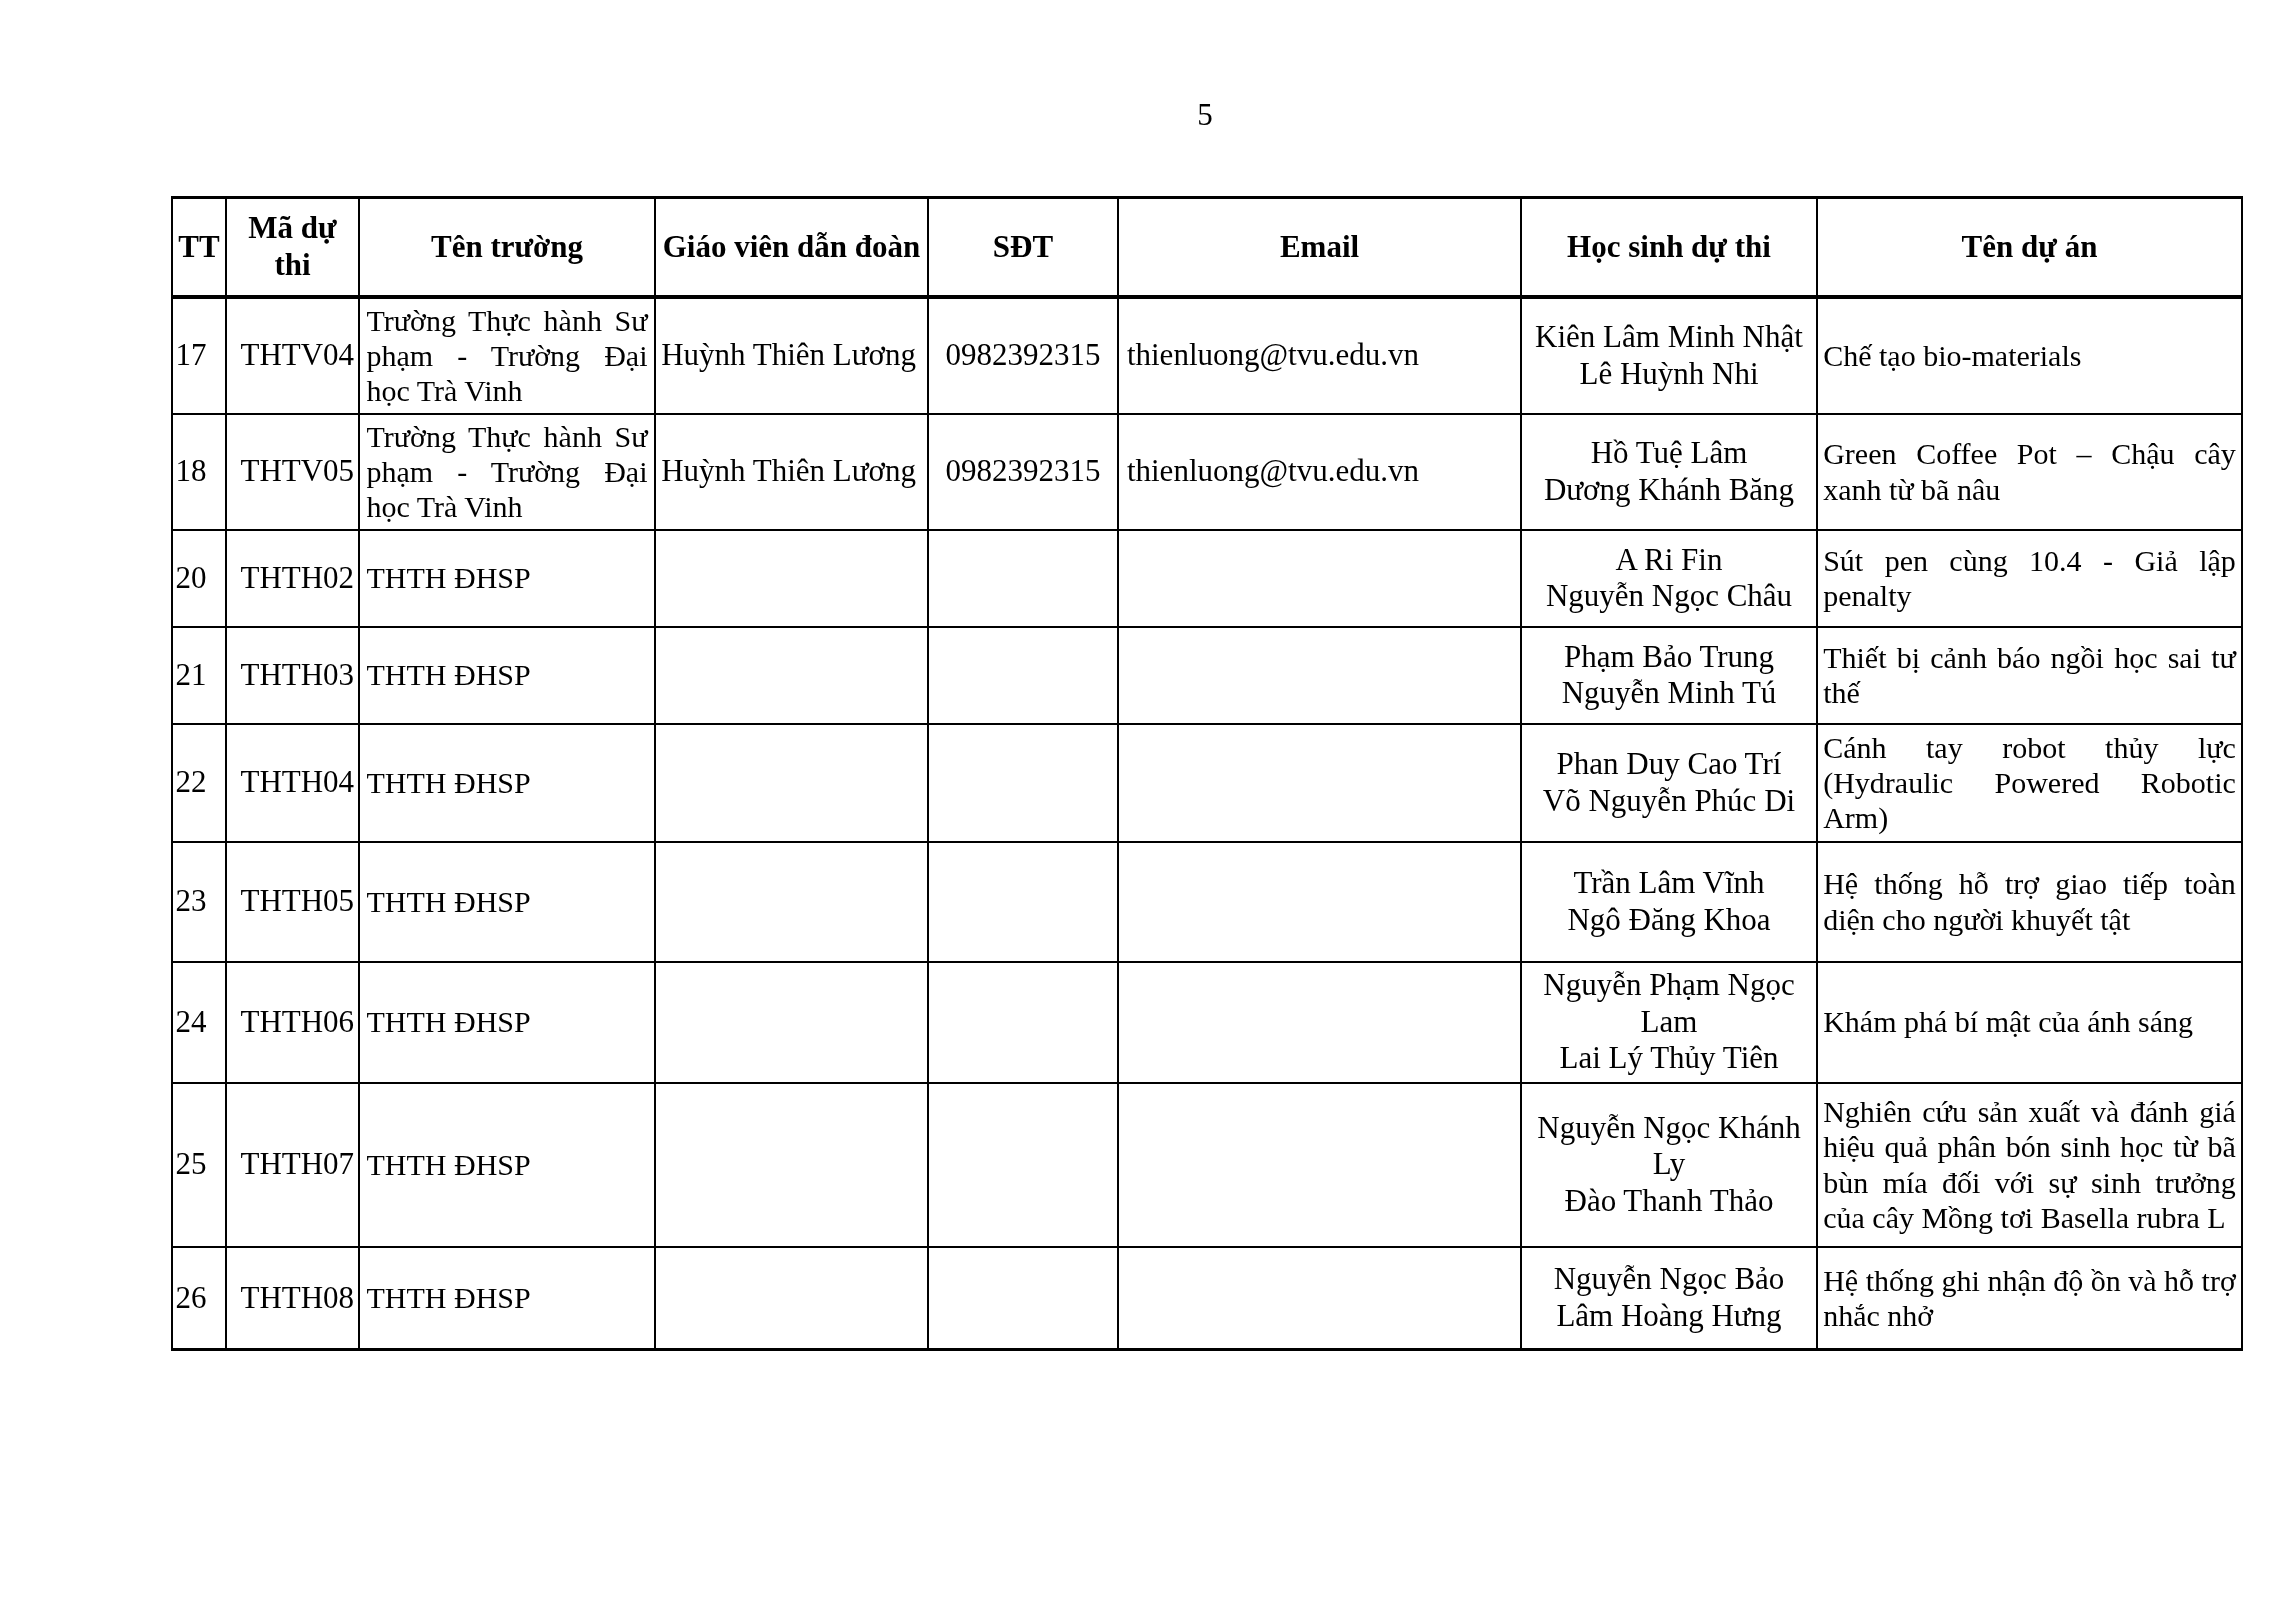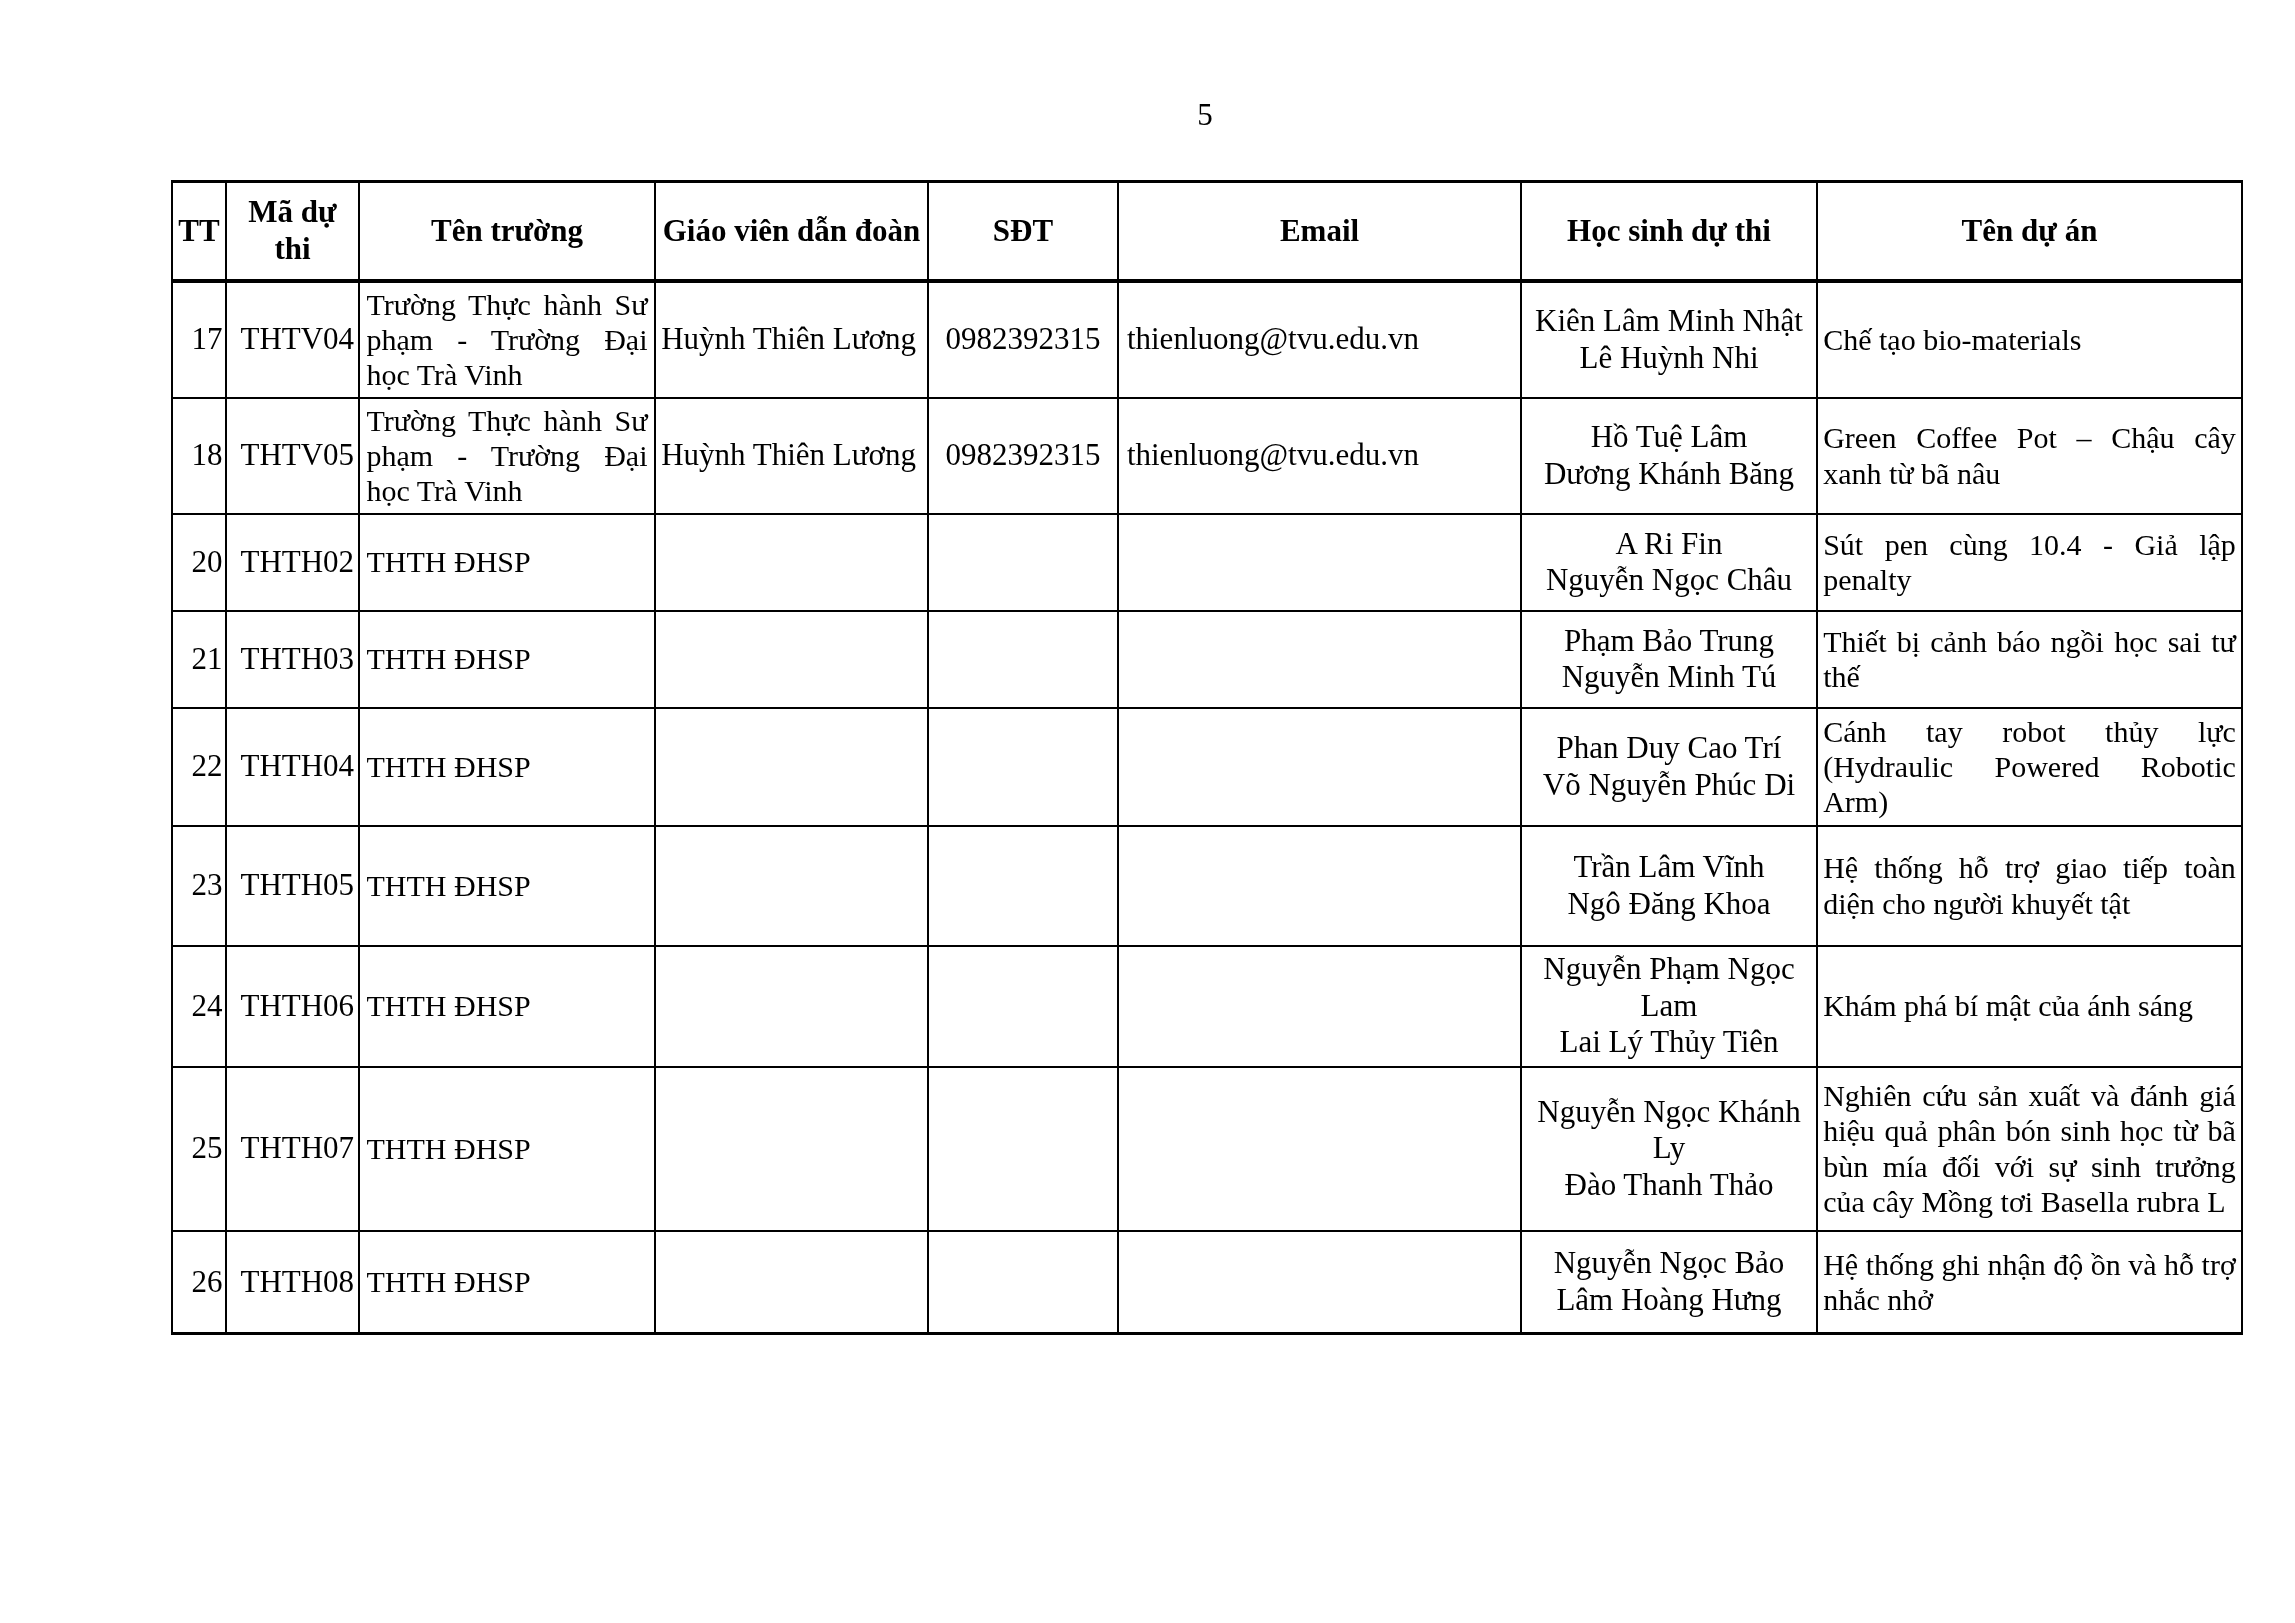--- a/index.html
+++ b/index.html
@@ -19,21 +19,21 @@
     position: absolute;
     top: 97px;
     left: 171px;
     width: 2068px;
     text-align: center;
     font-size: 31px;
     line-height: 1.15;
   }
   table.roster {
     position: absolute;
-    top: 180px;
+    top: 196px;
     left: 171px;
     width: 2068px;
     border-collapse: collapse;
     table-layout: fixed;
     border: 2px solid #000;
   }
   th, td {
     border: 2px solid #000;
     vertical-align: middle;
     font-size: 31px;
@@ -47,21 +47,21 @@
     border-bottom: 4.6px solid #000;
     font-weight: bold;
     font-size: 31px;
     text-align: center;
     height: 88px;
     padding: 3.9px 5.2px;
   }
   tbody tr:last-child td {
     border-bottom: 3.3px solid #000;
   }
-  .c-tt      { text-align: right; padding: 3.9px 2.6px; }
+  .c-tt      { text-align: left; padding: 3.9px 2.6px; }
   .c-code    { text-align: right; padding: 3.9px 3.9px; }
   .c-school  { text-align: justify; padding: 3.9px 6.5px; font-size: 30px; margin-left: 23px; }
   .c-teacher { text-align: left; padding: 3.9px 5.2px; }
   .c-phone   { text-align: center; padding: 3.9px 2.6px; }
   .c-email   { text-align: left; padding: 3.9px 7.9px; }
   .c-students{ text-align: center; white-space: pre-line; padding: 3.9px 6.5px; }
   .c-project { text-align: justify; padding: 3.9px 5.2px; font-size: 30px; }
 </style>
 </head>
 <body>

